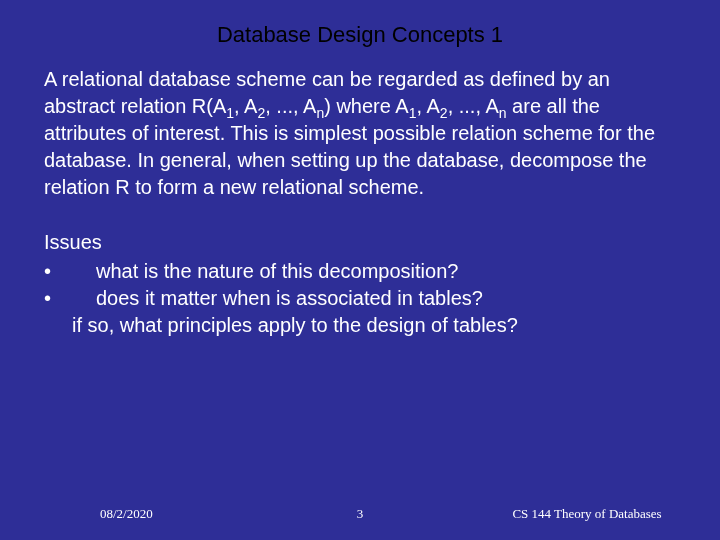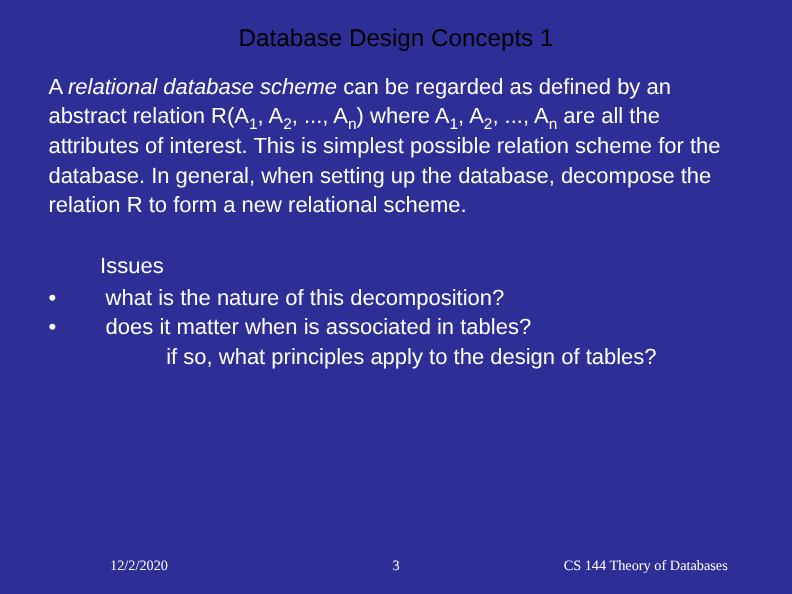--- a/index.html
+++ b/index.html
@@ -21,27 +21,27 @@
     }
     .content {
       color: #fff;
       font-size: 20px;
       padding: 0 44px;
       line-height: 1.35;
     }
     .para {
       margin-bottom: 28px;
     }
-    .italic { font-style: italic; }
+    .italic { }
     sub { font-size: 0.7em; vertical-align: sub; line-height: 0; }
-    .issues-label { margin-bottom: 2px; margin-left: 47px; }
+    .issues-label { margin-bottom: 2px; }
     .bullet-row { display: flex; }
     .bullet-dot { width: 28px; flex-shrink: 0; }
     .bullet-text { flex: 1; margin-left: 24px; }
-    .indent { padding-left: 28px; text-align: center; }
+    .indent { padding-left: 28px; }
     .footer {
       position: absolute;
       bottom: 18px;
       left: 0;
       width: 100%;
       display: flex;
       color: #fff;
       font-size: 13px;
       font-family: "Times New Roman", Times, serif;
     }
@@ -68,16 +68,16 @@
 
   <div class="bullet-row">
     <div class="bullet-dot">•</div>
     <div class="bullet-text">does it matter when is associated in tables?</div>
   </div>
 
   <div class="indent">if so, what principles apply to the design of tables?</div>
 </div>
 
 <div class="footer">
-  <div class="footer-date">12/2/2020</div>
+  <div class="footer-date">08/2/2020</div>
   <div class="footer-page">3</div>
   <div class="footer-course">CS 144 Theory of Databases</div>
 </div>
 
 </body></html>

